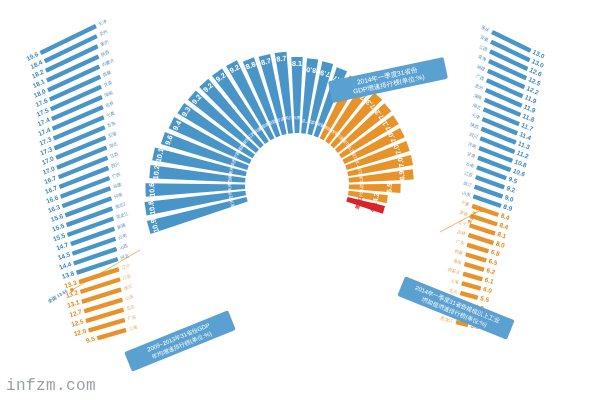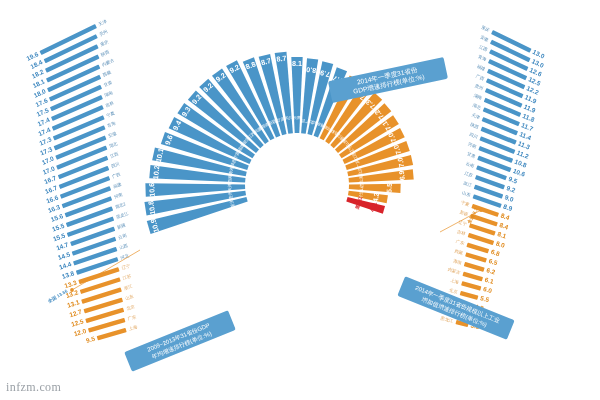--- a/index.html
+++ b/index.html
@@ -26,22 +26,22 @@
   .cap-text-sm{fill:#ffffff;font-size:5.9px;}
 
   .nat-label{fill:#4a90c4;font-size:4.6px;font-weight:bold;}
   .nat-label-or{fill:#e08b1e;font-size:4.6px;font-weight:bold;}
 
   .red-val{fill:#d8232a;font-size:7px;font-weight:bold;}
   .red-prov{fill:#d8232a;font-size:4.4px;font-weight:bold;}
 
   .watermark{
     position:absolute;left:6px;bottom:5px;
-    color:#9aa0a6;font-size:12px;letter-spacing:.4px;
-    font-family:Liberation Serif, serif;
+    color:#9aa0a6;font-size:16px;letter-spacing:.4px;
+    font-family:Liberation Mono, monospace;
   }
 </style>
 </head>
 <body>
 
 <div id="stage">
 
   <svg id="art" viewBox="0 0 600 400">
     <g id="center-fan-group">
         <polygon points="246.43,197.10 146.78,220.94 150.56,234.12 247.70,201.54" fill="#4a95c8"></polygon>

